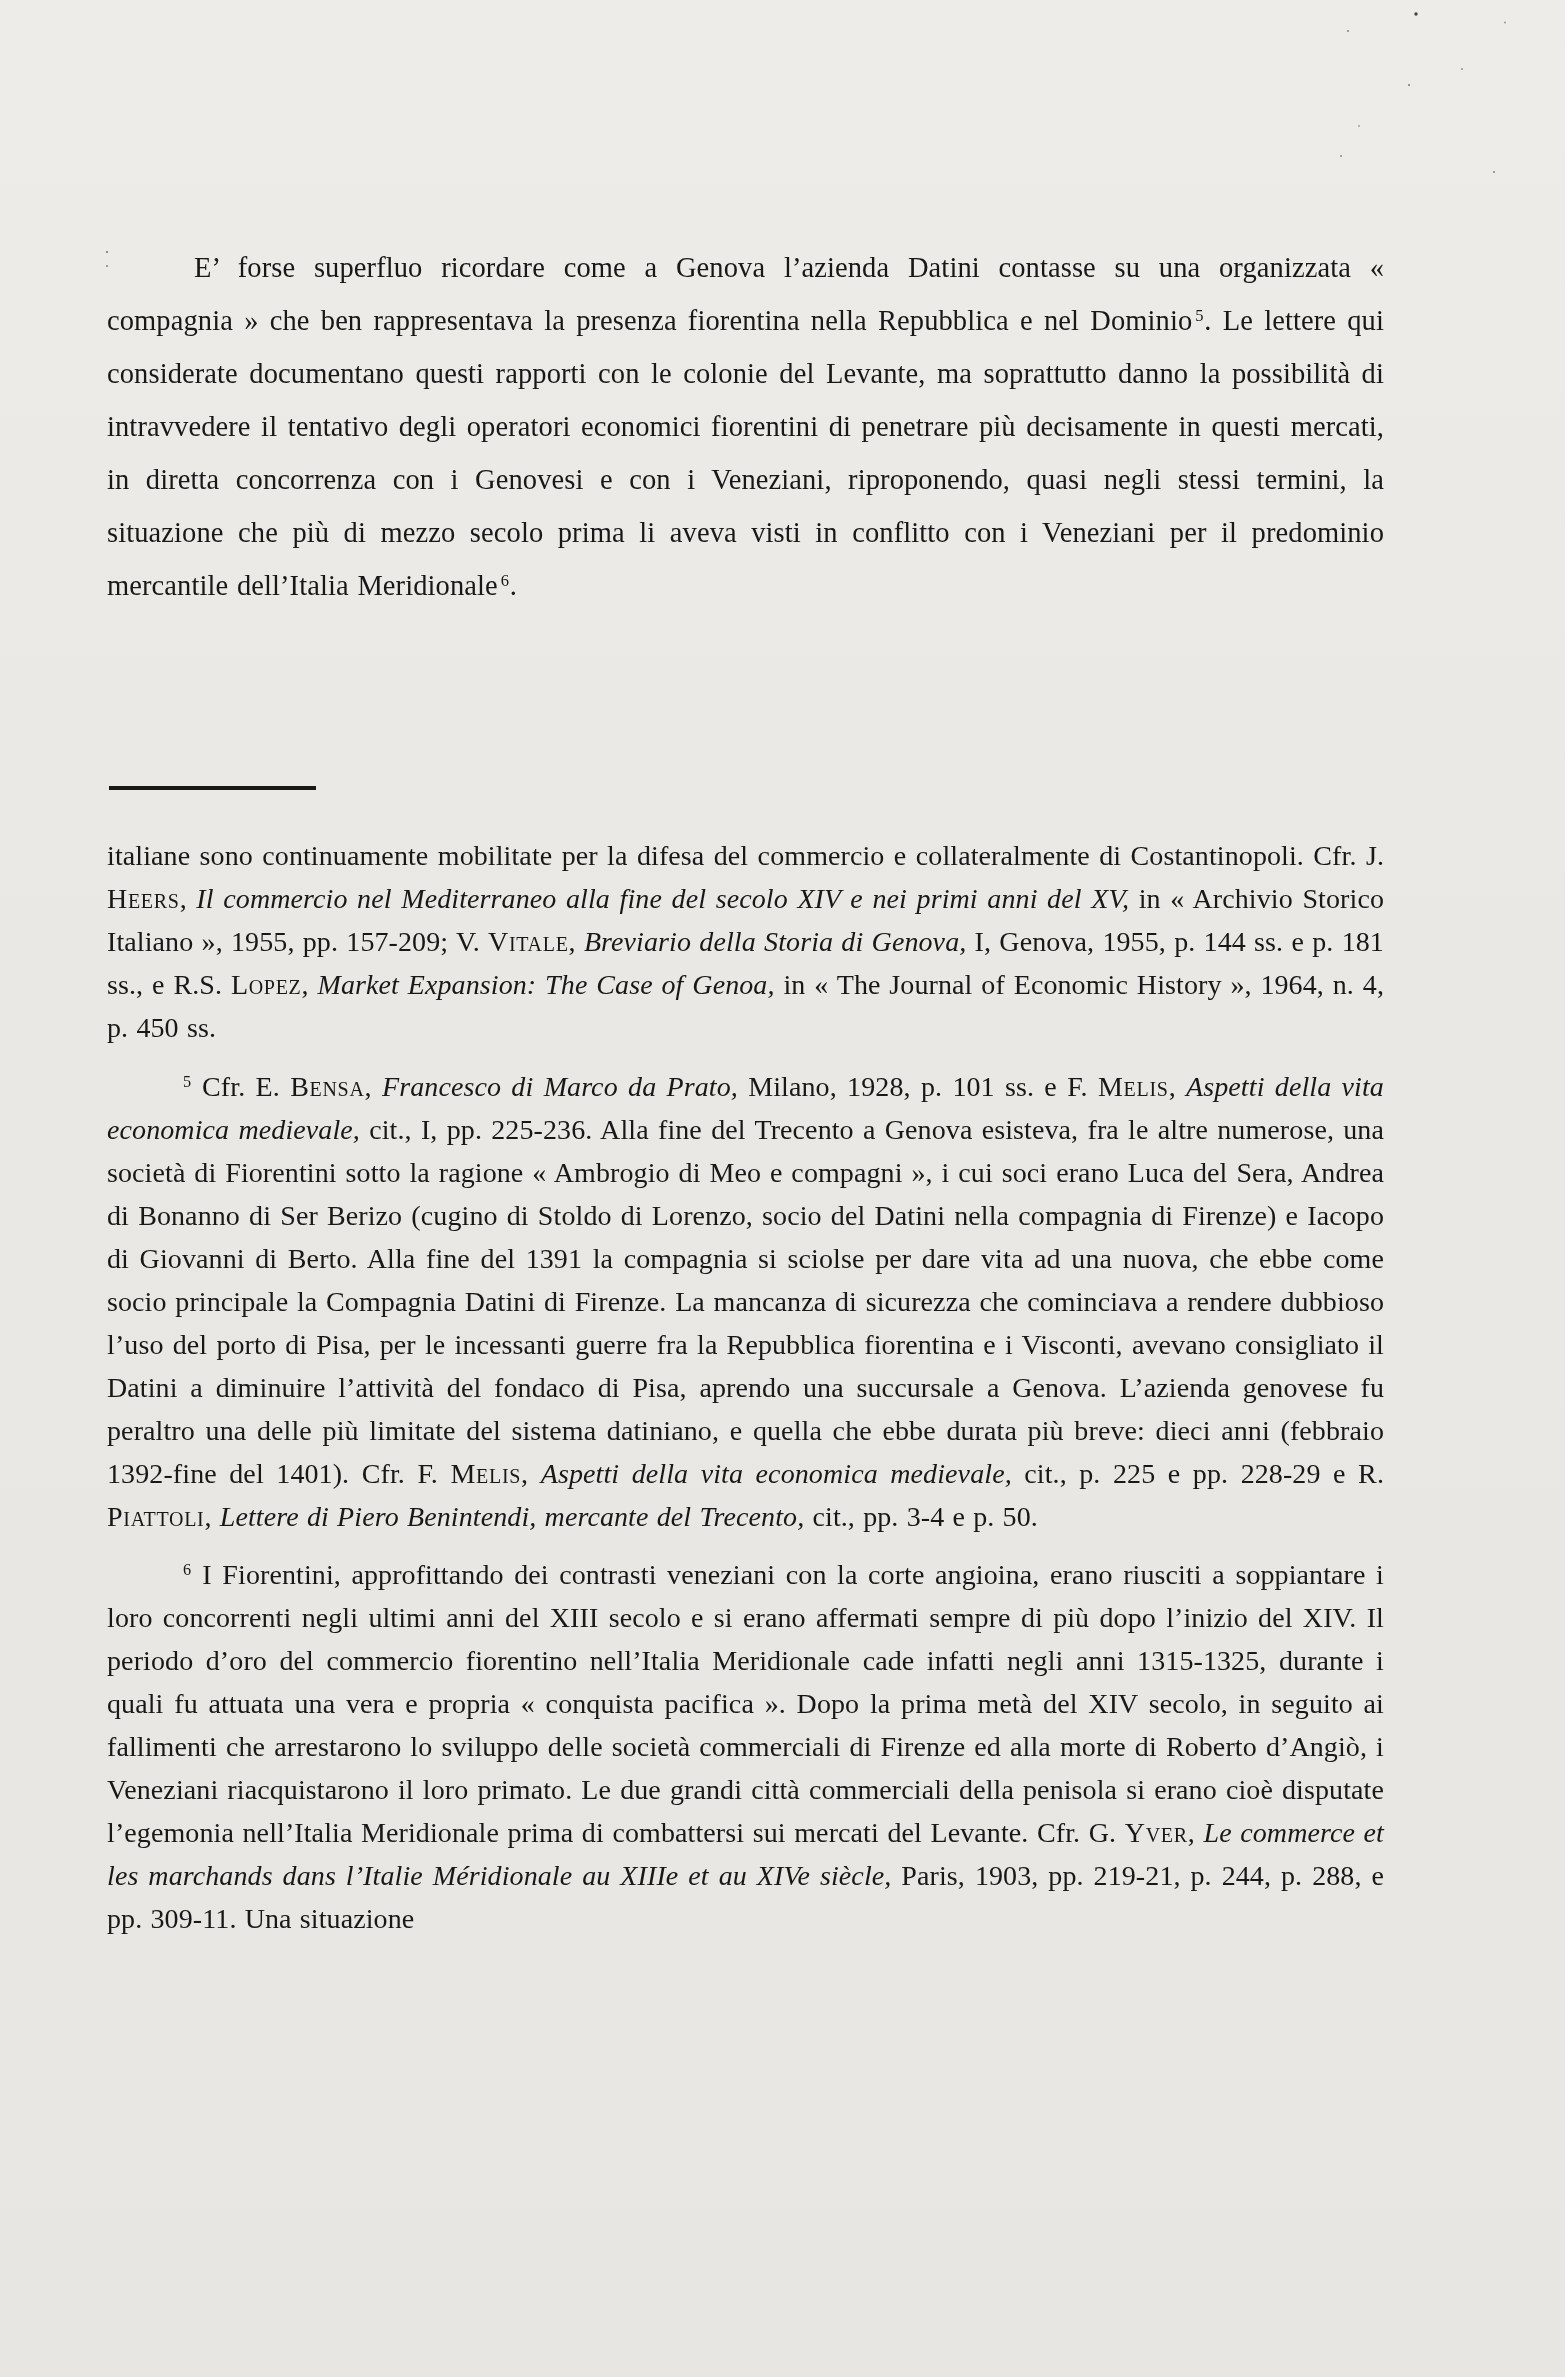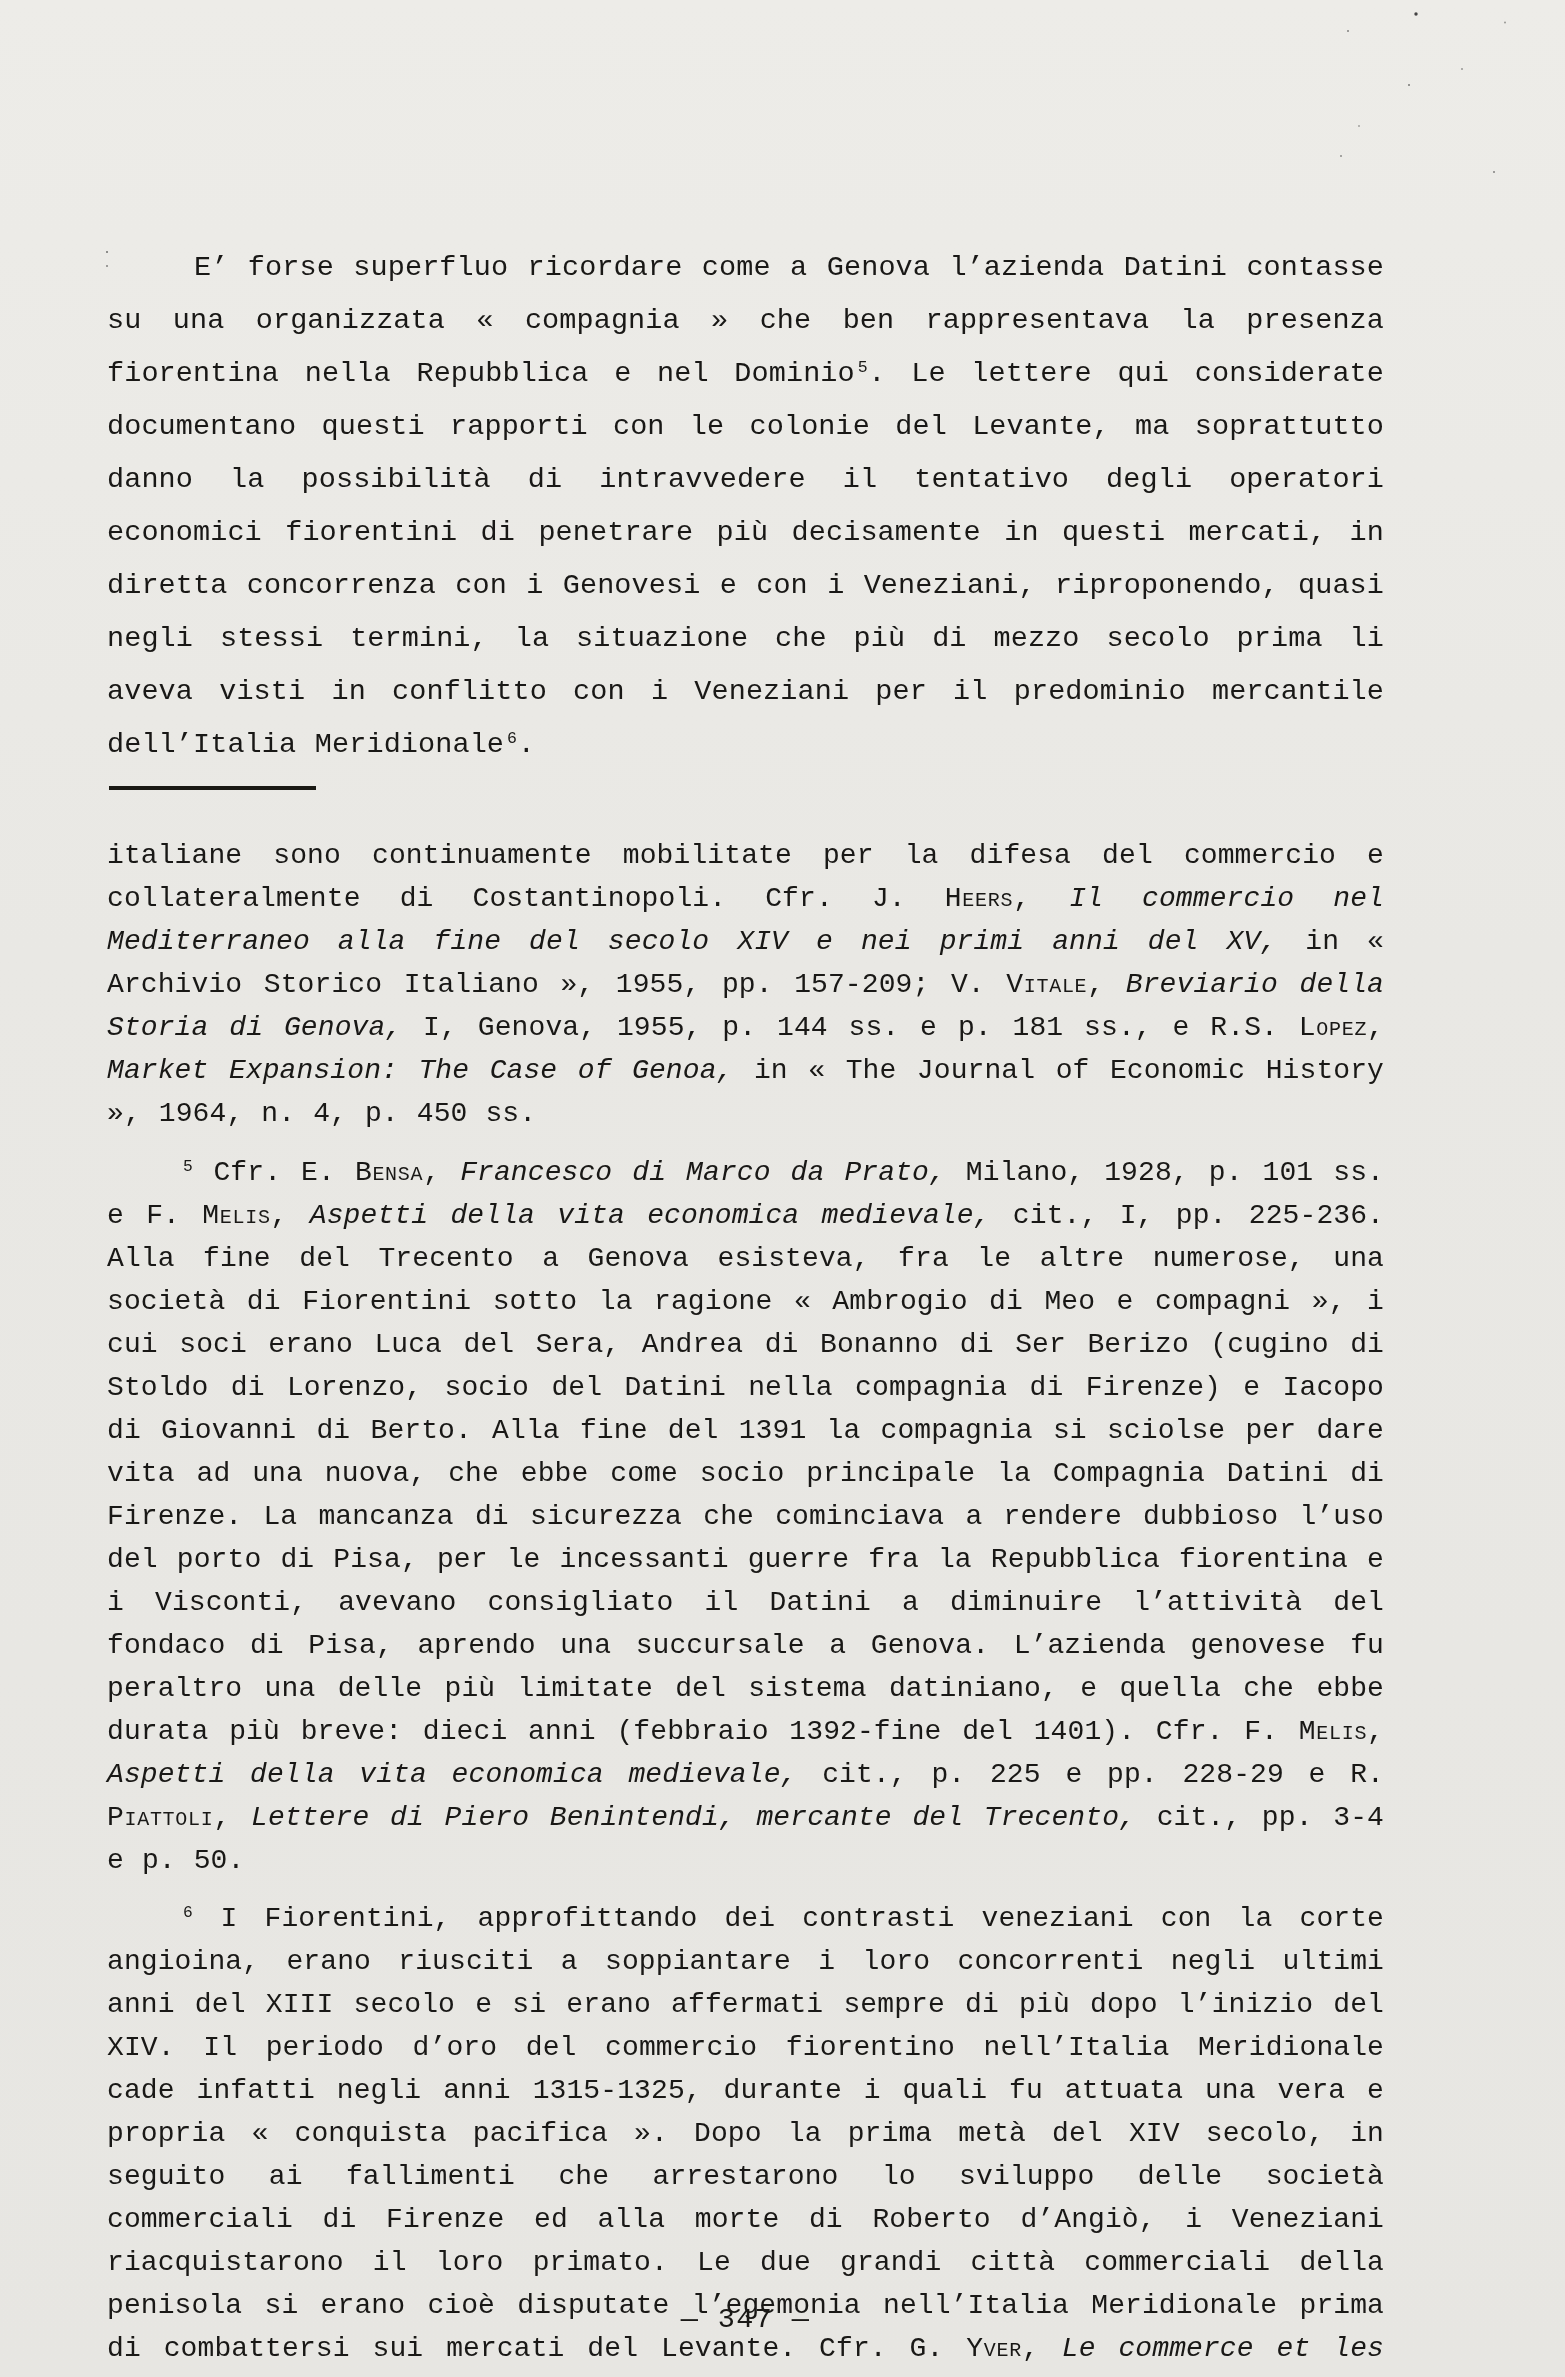--- a/index.html
+++ b/index.html
@@ -6,21 +6,21 @@
     margin: 0;
     padding: 0;
     background: #e9e8e4;
   }
   .page {
     position: relative;
     width: 1565px;
     height: 2377px;
     background: linear-gradient(180deg, #edecE8 0%, #e9e8e4 40%, #e7e6e2 100%);
     color: #191816;
-    font-family: Liberation Mono, monospace;
+    font-family: Liberation Serif, serif;
     overflow: hidden;
   }
   
   .specks {
     position: absolute;
     top: 0; left: 0;
     width: 2.1px; height: 2.1px;
     border-radius: 50%;
     background: transparent;
     box-shadow:
@@ -103,15 +103,14 @@
   <div class="main-text"><span class="run-n">E’ forse superfluo ricordare come a Genova l’azienda Datini contasse su una organizzata « compagnia » che ben rappresentava la presenza fiorentina nella Repubblica e nel Dominio</span><sup class="run-sup">5</sup><span class="run-n">. Le lettere qui considerate documentano questi rapporti con le colonie del Levante, ma soprattutto danno la possibilità di intravvedere il tentativo degli operatori economici fiorentini di penetrare più decisamente in questi mercati, in diretta concorrenza con i Genovesi e con i Veneziani, riproponendo, quasi negli stessi termini, la situazione che più di mezzo secolo prima li aveva visti in conflitto con i Veneziani per il predominio mercantile dell’Italia Meridionale</span><sup class="run-sup">6</sup><span class="run-n">.</span></div>
 
   <div class="footnote-rule"></div>
 
   <div class="footnotes">
     <p class="footnote cont"><span class="run-n">italiane sono continuamente mobilitate per la difesa del commercio e collateralmente di Costantinopoli. Cfr. J. </span><span class="run-sc">Heers</span><span class="run-n">, </span><span class="run-i">Il commercio nel Mediterraneo alla fine del secolo XIV e nei primi anni del XV,</span><span class="run-n"> in « Archivio Storico Italiano », 1955, pp. 157-209; V. </span><span class="run-sc">Vitale</span><span class="run-n">, </span><span class="run-i">Breviario della Storia di Genova,</span><span class="run-n"> I, Genova, 1955, p. 144 ss. e p. 181 ss., e R.S. </span><span class="run-sc">Lopez</span><span class="run-n">, </span><span class="run-i">Market Expansion: The Case of Genoa,</span><span class="run-n"> in « The Journal of Economic History », 1964, n. 4, p. 450 ss.</span></p>
     <p class="footnote"><sup class="run-sup">5</sup><span class="run-n"> Cfr. E. </span><span class="run-sc">Bensa</span><span class="run-n">, </span><span class="run-i">Francesco di Marco da Prato,</span><span class="run-n"> Milano, 1928, p. 101 ss. e F. </span><span class="run-sc">Melis</span><span class="run-n">, </span><span class="run-i">Aspetti della vita economica medievale,</span><span class="run-n"> cit., I, pp. 225-236. Alla fine del Trecento a Genova esisteva, fra le altre numerose, una società di Fiorentini sotto la ragione « Ambrogio di Meo e compagni », i cui soci erano Luca del Sera, Andrea di Bonanno di Ser Berizo (cugino di Stoldo di Lorenzo, socio del Datini nella compagnia di Firenze) e Iacopo di Giovanni di Berto. Alla fine del 1391 la compagnia si sciolse per dare vita ad una nuova, che ebbe come socio principale la Compagnia Datini di Firenze. La mancanza di sicurezza che cominciava a rendere dubbioso l’uso del porto di Pisa, per le incessanti guerre fra la Repubblica fiorentina e i Visconti, avevano consigliato il Datini a diminuire l’attività del fondaco di Pisa, aprendo una succursale a Genova. L’azienda genovese fu peraltro una delle più limitate del sistema datiniano, e quella che ebbe durata più breve: dieci anni (febbraio 1392-fine del 1401). Cfr. F. </span><span class="run-sc">Melis</span><span class="run-n">, </span><span class="run-i">Aspetti della vita economica medievale,</span><span class="run-n"> cit., p. 225 e pp. 228-29 e R. </span><span class="run-sc">Piattoli</span><span class="run-n">, </span><span class="run-i">Lettere di Piero Benintendi, mercante del Trecento,</span><span class="run-n"> cit., pp. 3-4 e p. 50.</span></p>
     <p class="footnote"><sup class="run-sup">6</sup><span class="run-n"> I Fiorentini, approfittando dei contrasti veneziani con la corte angioina, erano riusciti a soppiantare i loro concorrenti negli ultimi anni del XIII secolo e si erano affermati sempre di più dopo l’inizio del XIV. Il periodo d’oro del commercio fiorentino nell’Italia Meridionale cade infatti negli anni 1315-1325, durante i quali fu attuata una vera e propria « conquista pacifica ». Dopo la prima metà del XIV secolo, in seguito ai fallimenti che arrestarono lo sviluppo delle società commerciali di Firenze ed alla morte di Roberto d’Angiò, i Veneziani riacquistarono il loro primato. Le due grandi città commerciali della penisola si erano cioè disputate l’egemonia nell’Italia Meridionale prima di combattersi sui mercati del Levante. Cfr. G. </span><span class="run-sc">Yver</span><span class="run-n">, </span><span class="run-i">Le commerce et les marchands dans l’Italie Méridionale au XIIIe et au XIVe siècle,</span><span class="run-n"> Paris, 1903, pp. 219-21, p. 244, p. 288, e pp. 309-11. Una situazione</span></p>
   </div>
 
-  <div class="page-number">— 347 —</div>
 </div>
 
 
 </body></html>

